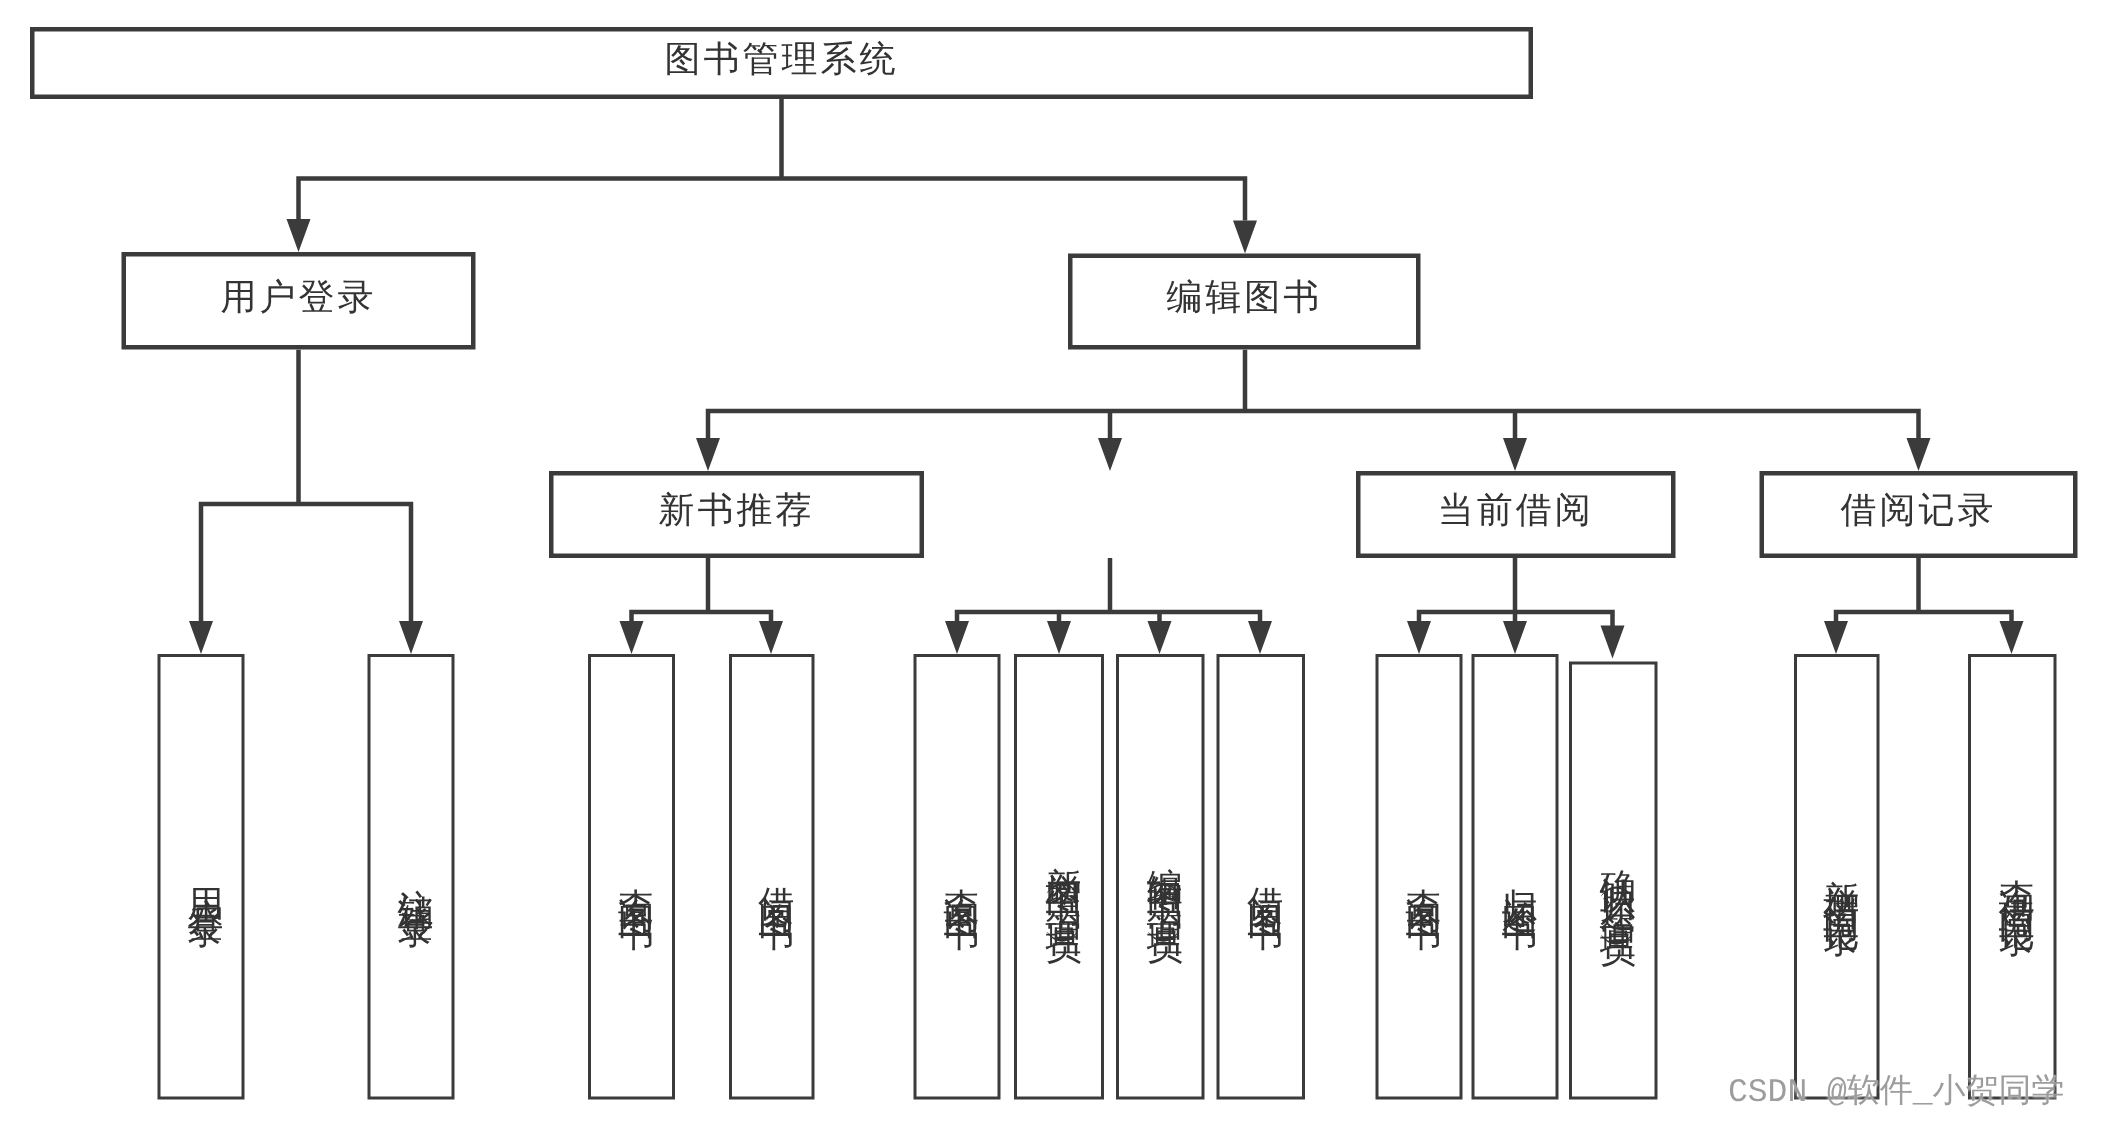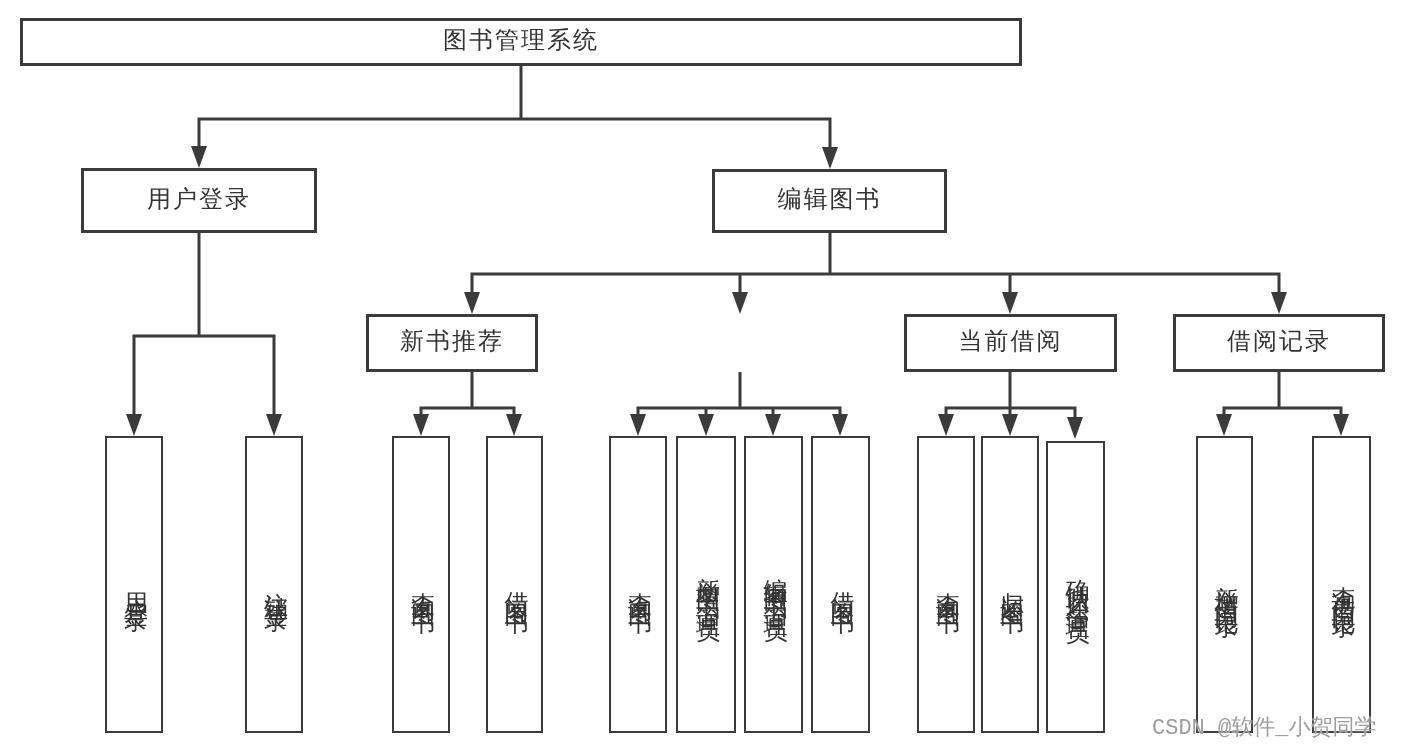--- a/index.html
+++ b/index.html
@@ -92,21 +92,21 @@
     <span class="hlabel">图书管理系统</span>
   </div>
 
   <div class="box" style="left:81px;top:168px;width:236px;height:65px">
     <span class="hlabel">用户登录</span>
   </div>
   <div class="box" style="left:712px;top:169px;width:235px;height:64px">
     <span class="hlabel">编辑图书</span>
   </div>
 
-  <div class="box" style="left:366px;top:314px;width:172px;height:58px">
+  <div class="box" style="left:366px;top:314px;width:250px;height:58px">
     <span class="hlabel">新书推荐</span>
   </div>
   <div class="box" style="left:1173px;top:314px;width:212px;height:58px">
     <span class="hlabel">借阅记录</span>
   </div>
   <div class="box" style="left:904px;top:314px;width:213px;height:58px">
     <span class="hlabel">当前借阅</span>
   </div>
 
   <div class="box leaf" style="left:105px;top:436px;width:58px;height:297px">

